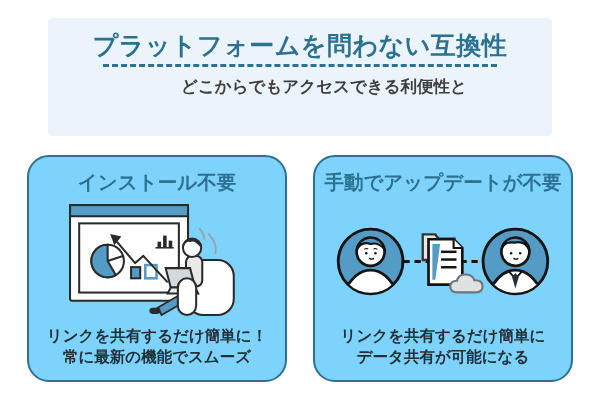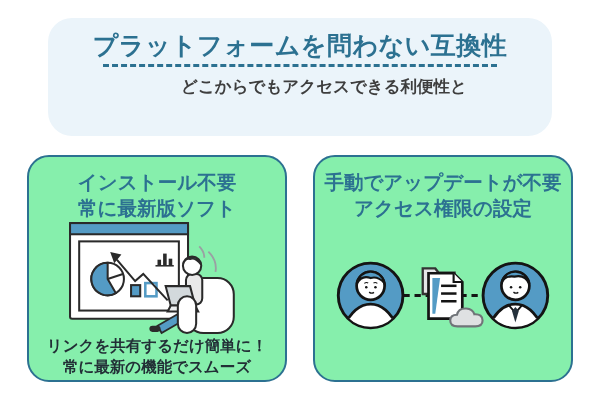--- a/index.html
+++ b/index.html
@@ -1,28 +1,28 @@
 <!DOCTYPE html>
 <html><head>
 <meta charset="utf-8">
 <style>
   html,body{margin:0;padding:0;background:#ffffff;}
   body{font-family:"Liberation Sans","DejaVu Sans",sans-serif;}
   #stage{position:relative;width:600px;height:400px;background:#ffffff;overflow:hidden;}
 
   
   .header-box{position:absolute;left:48px;top:18px;width:504px;height:118px;
-    background:#ebf4fa;border-radius:24px;text-align:center;box-sizing:border-box;}
+    background:#ebf4fa;border-radius:4px;text-align:center;box-sizing:border-box;}
   .header-title{margin-top:11px;font-size:25px;font-weight:bold;color:#2c7191;
     letter-spacing:0.5px;line-height:32px;}
   .header-divider{width:394px;margin:3px auto 7px auto;border-top:3px dashed #2c7191;height:0;}
   .header-subtitle{font-size:16.5px;font-weight:bold;color:#3e3e3e;line-height:24px;margin-left:48px;}
 
   
-  .card{position:absolute;top:155px;width:260px;height:227px;background:#86efac;
+  .card{position:absolute;top:155px;width:260px;height:227px;background:#7dd3fc;
     border:2.5px solid #2c7191;border-radius:22px;box-sizing:border-box;
     display:flex;flex-direction:column;align-items:center;justify-content:space-between;
     padding:12px 6px 13px 6px;}
   .card-left{left:27px;}
   .card-right{left:313px;}
   .card-title{font-size:19.5px;font-weight:bold;color:#2c7191;line-height:26px;text-align:center;}
   .card-caption{font-size:15.5px;font-weight:bold;color:#222f36;line-height:21px;text-align:center;}
   .illo{display:flex;align-items:center;justify-content:center;flex:1;}
 </style>
 </head>
@@ -32,21 +32,20 @@
 
   <div class="header-box">
     <div class="header-title">プラットフォームを問わない互換性</div>
     <div class="header-divider"></div>
     <div class="header-subtitle">どこからでもアクセスできる利便性と</div>
   </div>
 
   <div class="card card-left">
     <div>
       <div class="card-title">インストール不要</div>
-      <div class="card-title">常に最新版ソフト</div>
     </div>
     <div class="illo">
       <svg width="178" height="114" viewBox="0 0 175 112">
 
         <rect x="2" y="2" width="116" height="94" rx="2" fill="#ffffff" stroke="#2a2a2a" stroke-width="2"></rect>
         <rect x="2" y="2" width="116" height="11" fill="#549bc5" stroke="#2a2a2a" stroke-width="2"></rect>
         <rect x="11" y="20" width="98" height="68" fill="#ffffff" stroke="#2a2a2a" stroke-width="2"></rect>
 
         <circle cx="39" cy="57" r="16" fill="#ffffff" stroke="#2a2a2a" stroke-width="2"></circle>
         <path d="M39 57 L39 41 A16 16 0 1 0 47 70.8 Z" fill="#549bc5" stroke="#2a2a2a" stroke-width="2"></path>
@@ -83,21 +82,20 @@
     </div>
     <div>
       <div class="card-caption">リンクを共有するだけ簡単に！</div>
       <div class="card-caption">常に最新の機能でスムーズ</div>
     </div>
   </div>
 
   <div class="card card-right">
     <div>
       <div class="card-title">手動でアップデートが不要</div>
-      <div class="card-title">アクセス権限の設定</div>
     </div>
     <div class="illo">
       <svg width="222" height="89" viewBox="0 0 230 92">
         <defs>
           <clipPath id="clipL">
               <circle cx="40" cy="47" r="32.5"></circle>
             </clipPath>
           <clipPath id="clipR">
               <circle cx="190" cy="47" r="32.5"></circle>
             </clipPath>
@@ -135,15 +133,19 @@
         <path d="M100 24 L126 24 L135 33 L135 71 L100 71 Z" fill="#ffffff" stroke="#141414" stroke-width="2.8"></path>
         <path d="M126 24 L126 33 L135 33" fill="#ffffff" stroke="#141414" stroke-width="2.2"></path>
         <polygon points="104,29 112,29 107,66 104,66" fill="#549bc5"></polygon>
         <line x1="113" y1="37" x2="129" y2="37" stroke="#141414" stroke-width="2.6"></line>
         <line x1="113" y1="45" x2="129" y2="45" stroke="#141414" stroke-width="2.6"></line>
         <line x1="113" y1="53" x2="129" y2="53" stroke="#141414" stroke-width="2.6"></line>
 
         <path d="M130 79 q-7.5 0 -7.5 -6 q0 -6 7 -6 q1.5 -7 9.5 -6.5 q7 0.5 8.5 6 q8.5 -0.5 8.5 6.5 q0 6 -7.5 6 z" fill="#dfe1e2" stroke="#707478" stroke-width="2.2"></path>
       </svg>
     </div>
+    <div>
+      <div class="card-caption">リンクを共有するだけ簡単に</div>
+      <div class="card-caption">データ共有が可能になる</div>
+    </div>
   </div>
 
 </div>
 
 </body></html>

